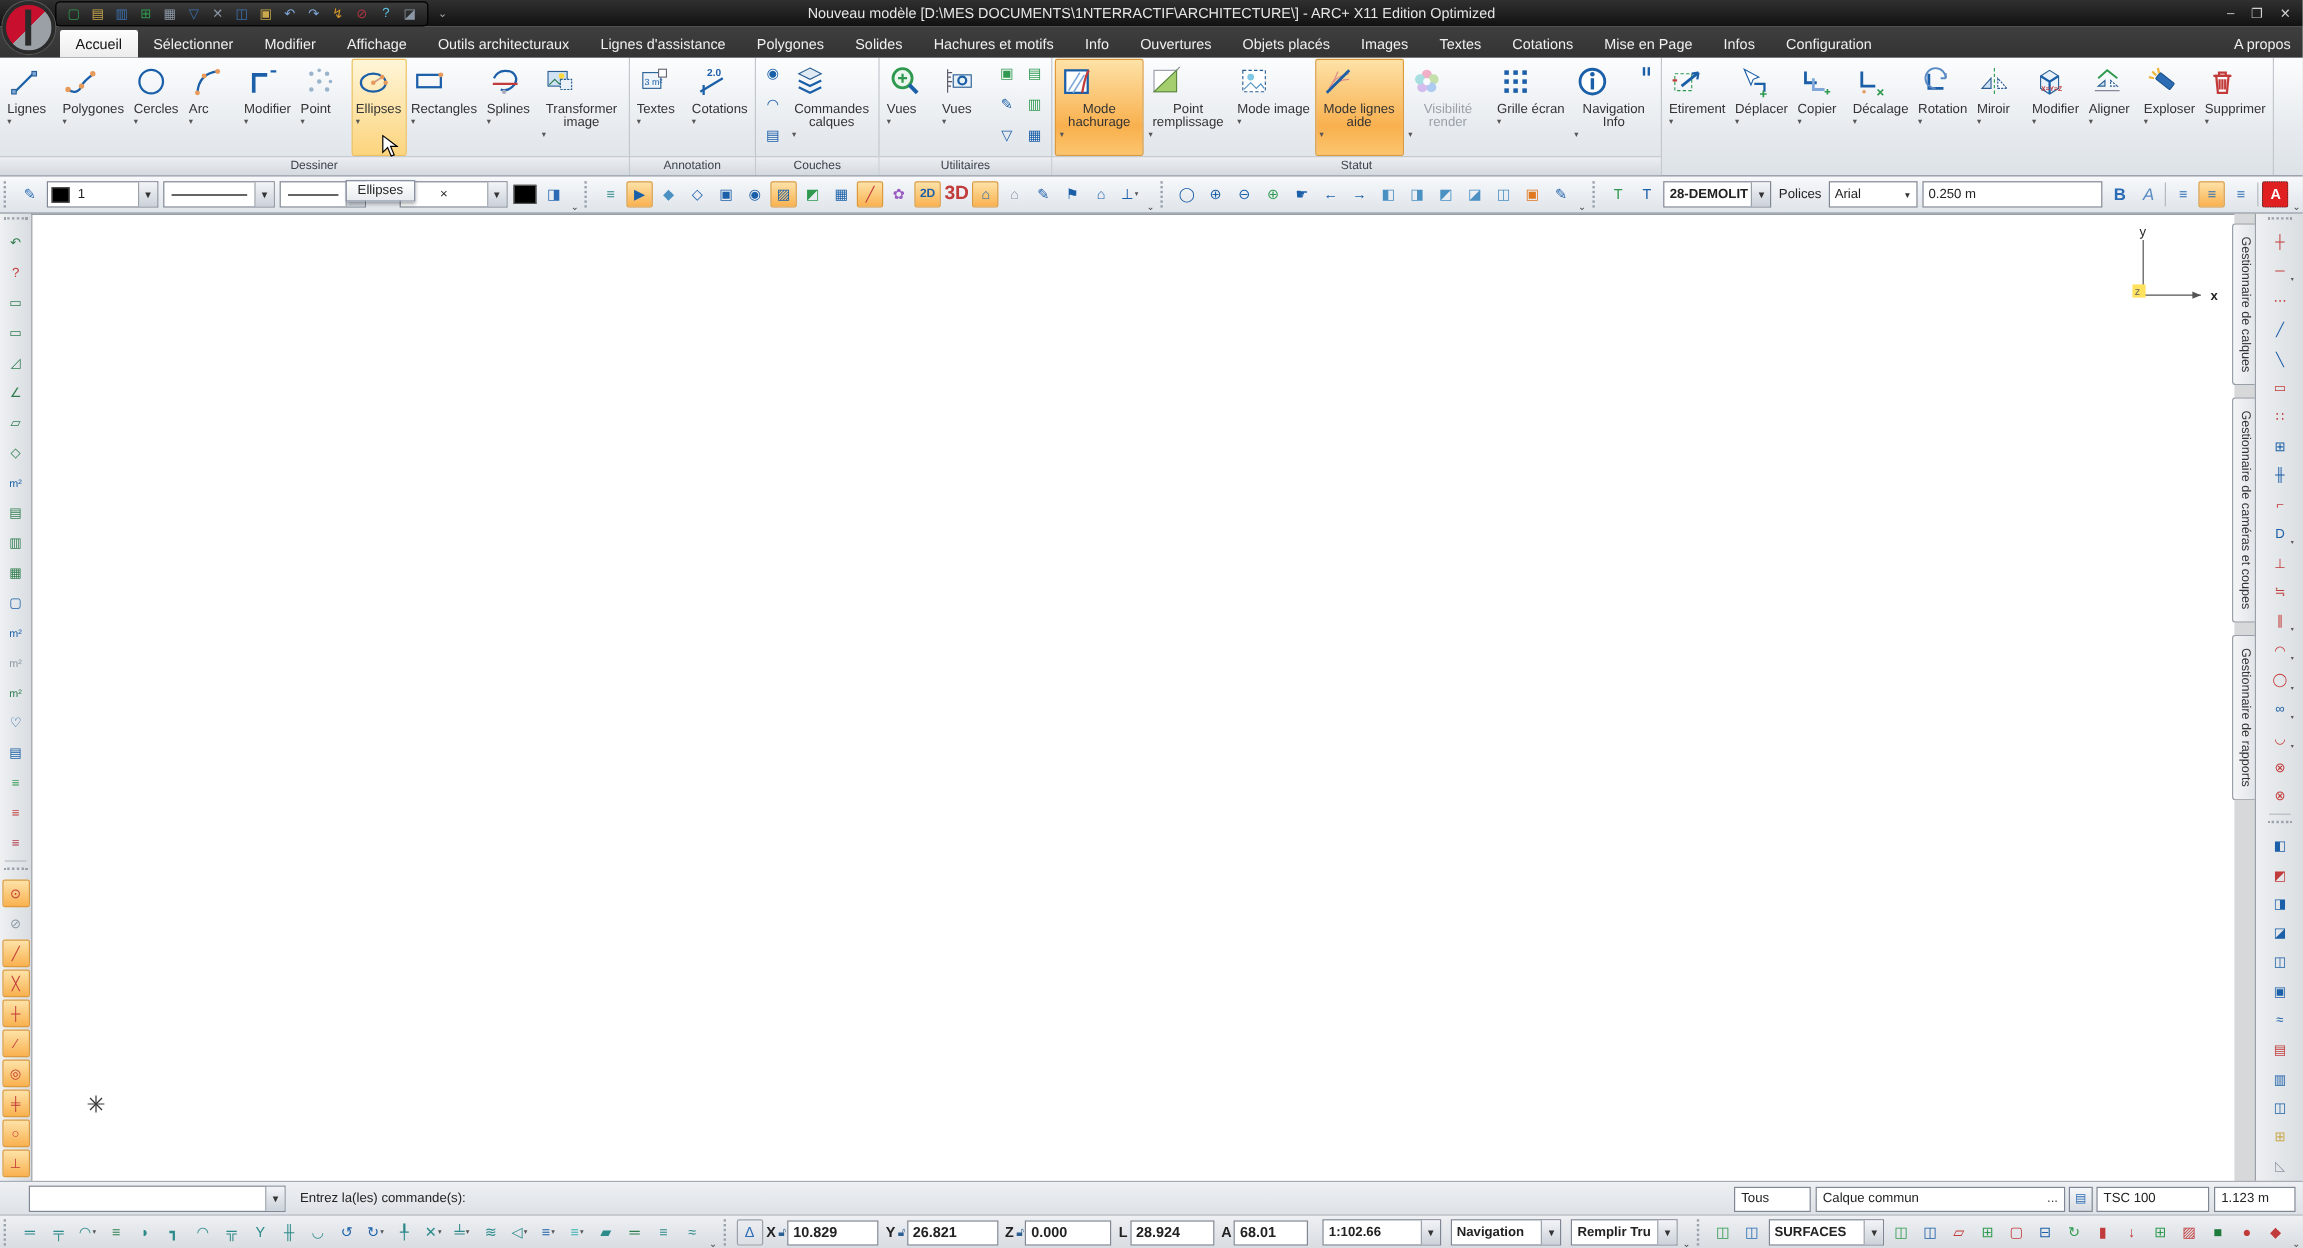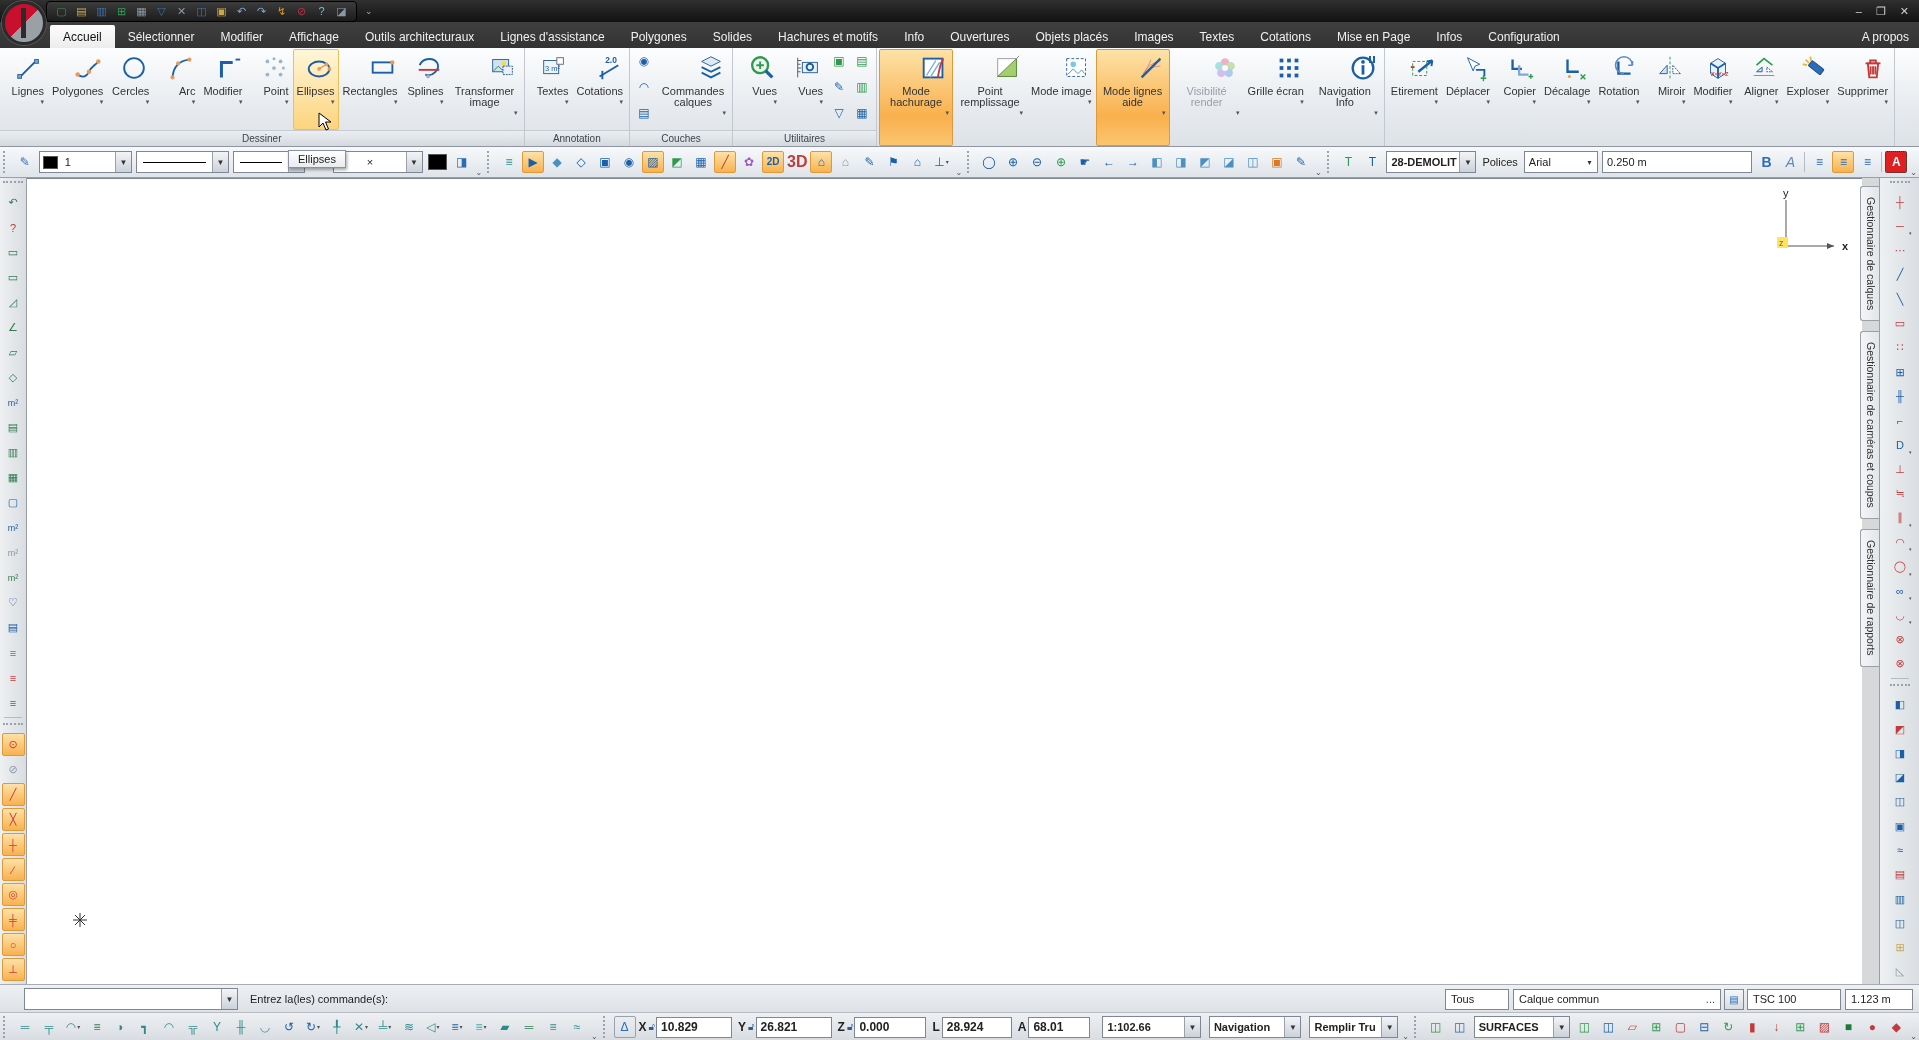--- a/index.html
+++ b/index.html
@@ -22,21 +22,21 @@
     display:flex;align-items:flex-end;z-index:30}
   #tabs{display:flex;margin-left:50px}
   .tab{padding:5px 13px 4px;color:#f0f0f0;font-size:12px;white-space:nowrap}
   .tab.active{background:linear-gradient(#fdfdfd,#ececec);color:#111;border-radius:2px 2px 0 0}
   #about{margin-left:auto;color:#f0f0f0;font-size:12px;padding:5px 10px 4px}
   
   #ribbon{position:absolute;left:0;top:48px;width:1919px;height:98px;
     background:linear-gradient(#fcfdfe,#e7ebef 60%,#dde2e7);border-bottom:1px solid #8f96a0;display:flex;z-index:20}
   .rgroup{display:flex;flex-direction:column;border-right:1px solid #c3c8ce;position:relative}
   .rbtns{flex:1;display:flex;align-items:stretch;padding:1px 2px 0}
-  .rbtn{min-width:38px;padding:0 3px;display:flex;flex-direction:column;align-items:flex-end;
+  .rbtn{min-width:38px;padding:0 3px;display:flex;flex-direction:column;align-items:flex-start;
     border:1px solid transparent;border-radius:2px}
   .rbtn .ricon{height:36px;display:flex;align-items:center;justify-content:center}
   .rbtn .ricon svg{width:30px;height:30px}
   .rlabel{font-size:11px;line-height:11px;text-align:center;color:#333;max-width:66px}
   .rarrow{font-size:7px;color:#555;line-height:8px;margin-top:1px}
   .rbtn.active{background:linear-gradient(#fde2a7,#f9b04e 70%,#fbc56e);border-color:#dd9a3a}
   .rbtn.hover{background:linear-gradient(#fff6d8,#fcd47d);border-color:#eec05a}
   .rbtn.disabled .rlabel{color:#9aa0a8}
   .rbtn.disabled .ricon{opacity:.45}
   .glabel{height:15px;font-size:10px;color:#3c434c;text-align:center;line-height:15px;
@@ -153,20 +153,21 @@
         <span style="color: rgb(176, 53, 69);">⊘</span>
       </div>
       <div class="qbtn">
         <span style="color: rgb(95, 196, 232);">?</span>
       </div>
       <div class="qbtn">
         <span style="color: rgb(139, 151, 165);">◪</span>
       </div>
     </div>
   <span id="qat-more">⌄</span>
+  <div id="win-title">Nouveau modèle [D:\MES DOCUMENTS\1NTERRACTIF\ARCHITECTURE\] - ARC+ X11 Edition Optimized</div>
   <div id="winbtns">
     <span>–</span>
     <span>❐</span>
     <span>✕</span>
   </div>
 </div>
 <div id="logo"></div>
 
 <div id="tabrow">
   <div id="tabs">
@@ -503,20 +504,21 @@
             <svg viewBox="0 0 32 32">
               <circle cx="16" cy="16" r="11" stroke="#1b5fa8" stroke-width="2.5" fill="#fff"></circle>
               <rect x="14.5" y="13" width="3" height="10" fill="#1b5fa8"></rect>
               <circle cx="16" cy="9.5" r="2" fill="#1b5fa8"></circle>
             </svg>
           </span>
           <span class="rlabel">Navigation Info</span>
           <span class="rarrow">▾</span>
         </div>
       </div>
+      <div class="glabel">Statut</div>
     </div>
     <div class="rgroup">
       <div class="rbtns">
         <div class="rbtn">
           <span class="ricon">
             <svg viewBox="0 0 32 32">
               <rect x="5" y="9" width="15" height="15" fill="none" stroke="#2f9a4f" stroke-dasharray="3 2"></rect>
               <path d="M11 20 L26 8" stroke="#1b5fa8" stroke-width="2.5"></path>
               <path d="M26 8 l-6 1 M26 8 l-1 6" class="b"></path>
               <path d="M3 15 h4" class="r"></path>

